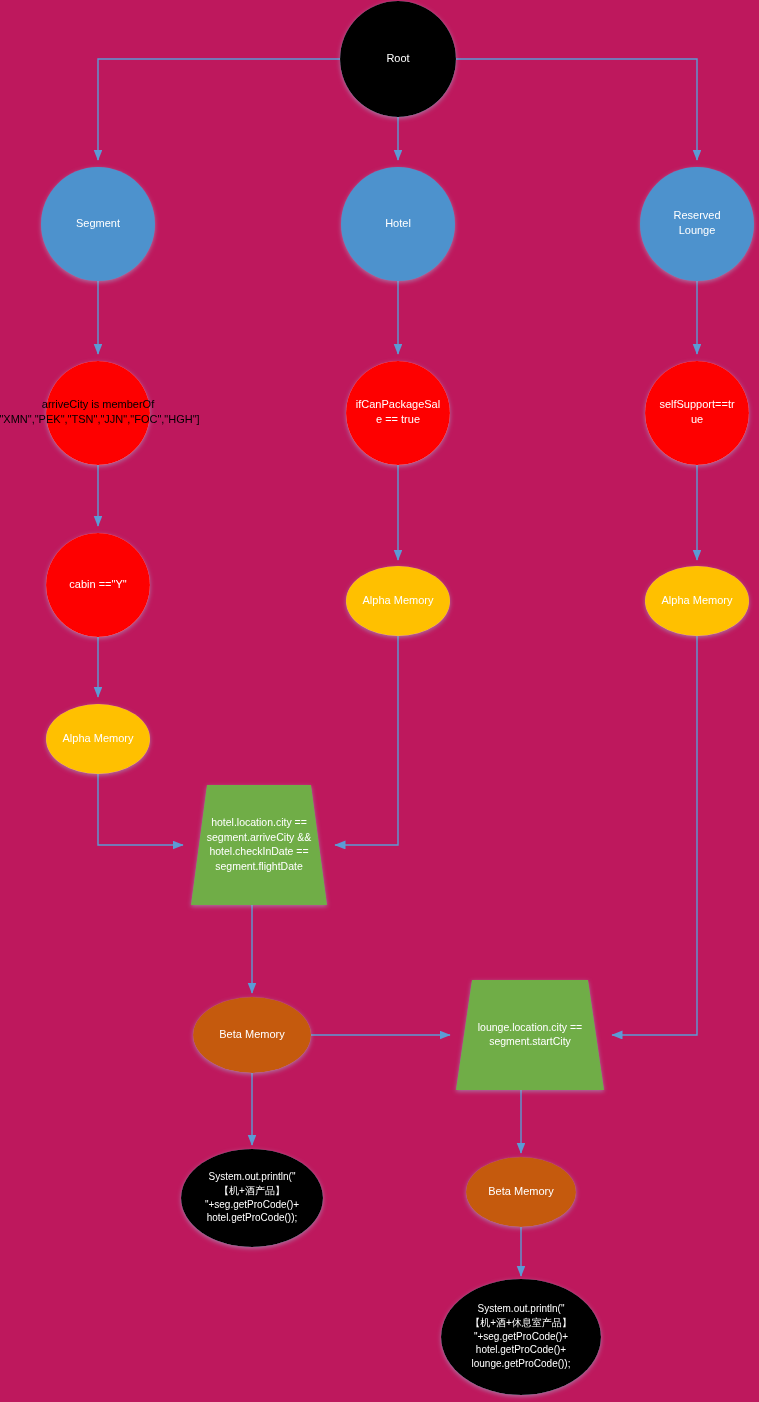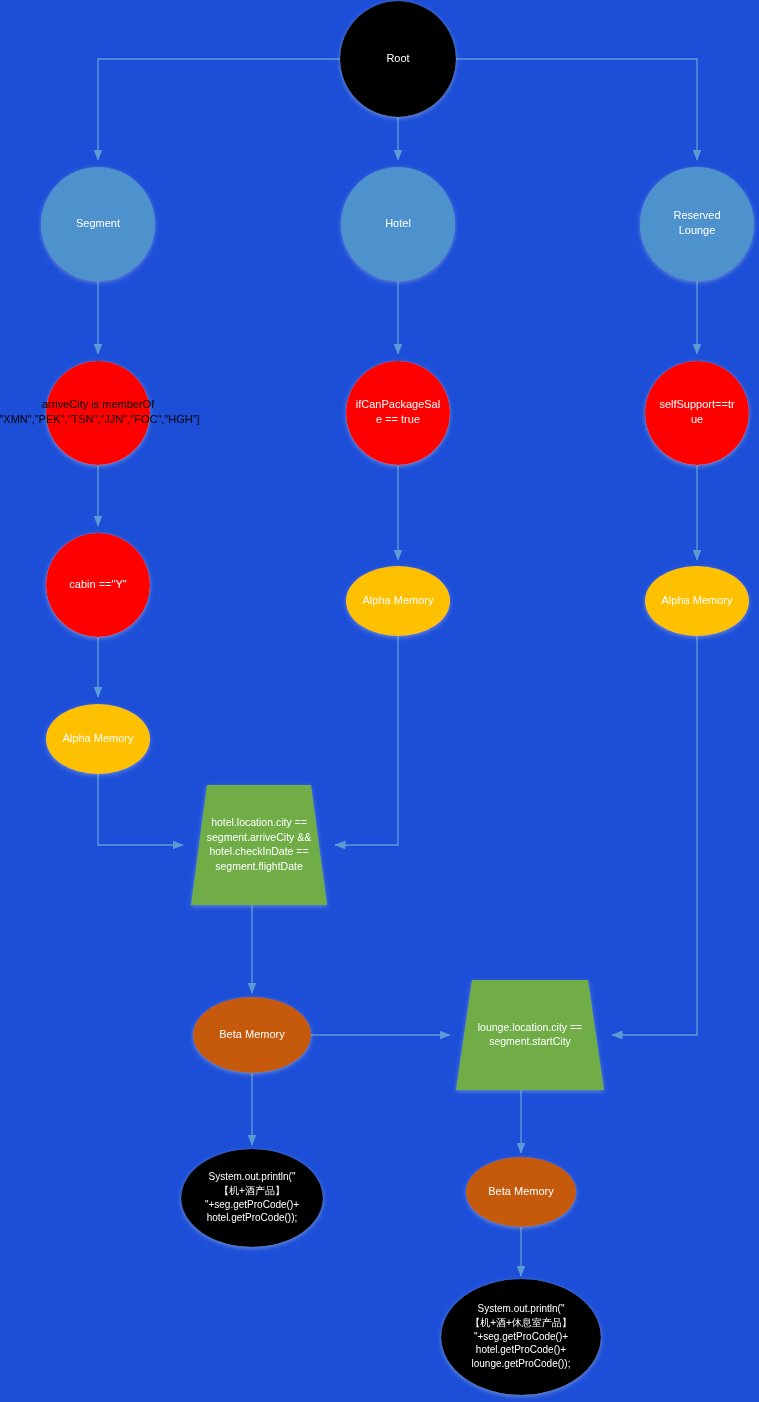--- a/index.html
+++ b/index.html
@@ -4,21 +4,21 @@
 <style>
   html, body {
     margin: 0;
     padding: 0;
     background: #ffffff;
   }
   #canvas {
     position: relative;
     width: 759px;
     height: 1402px;
-    background: #1d4ed8;
+    background: #be185d;
     font-family: "Liberation Sans", sans-serif;
     overflow: hidden;
   }
   svg#diagram {
     position: absolute;
     top: 0;
     left: 0;
     width: 759px;
     height: 1402px;
   }

